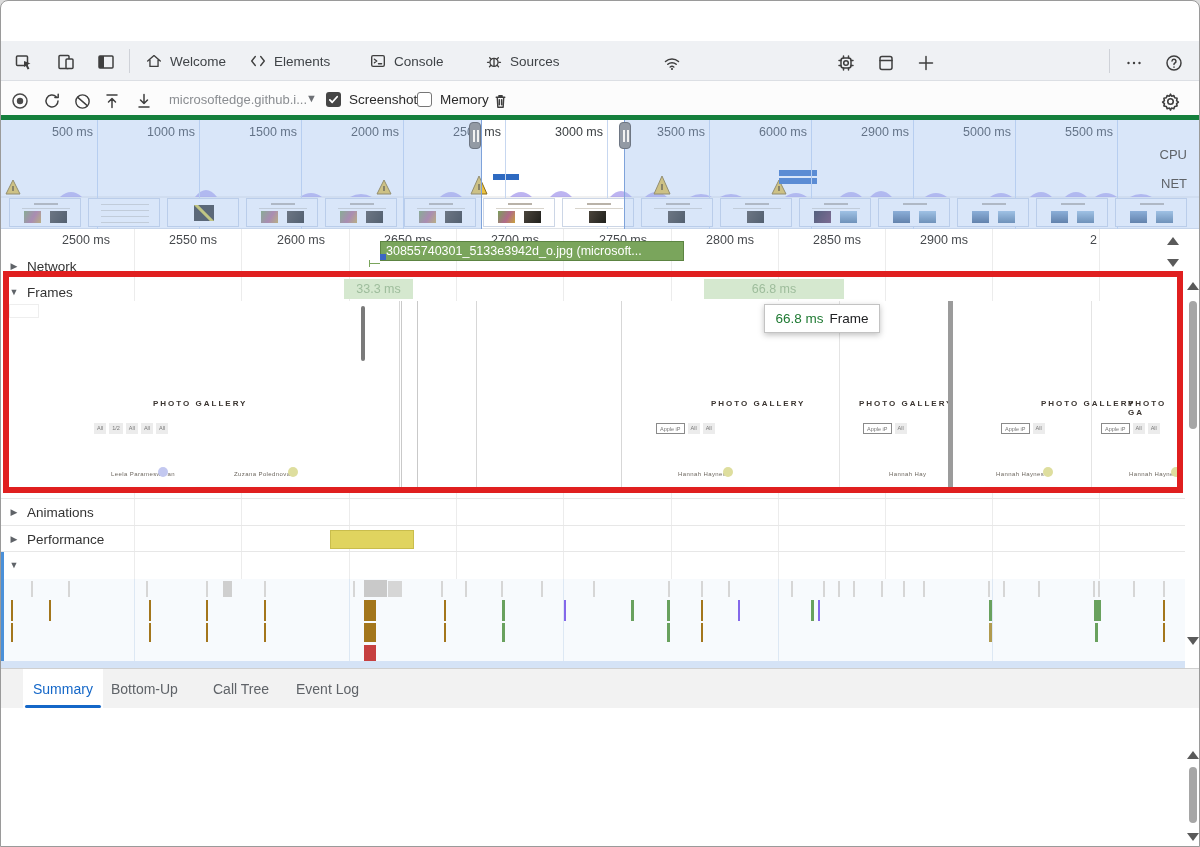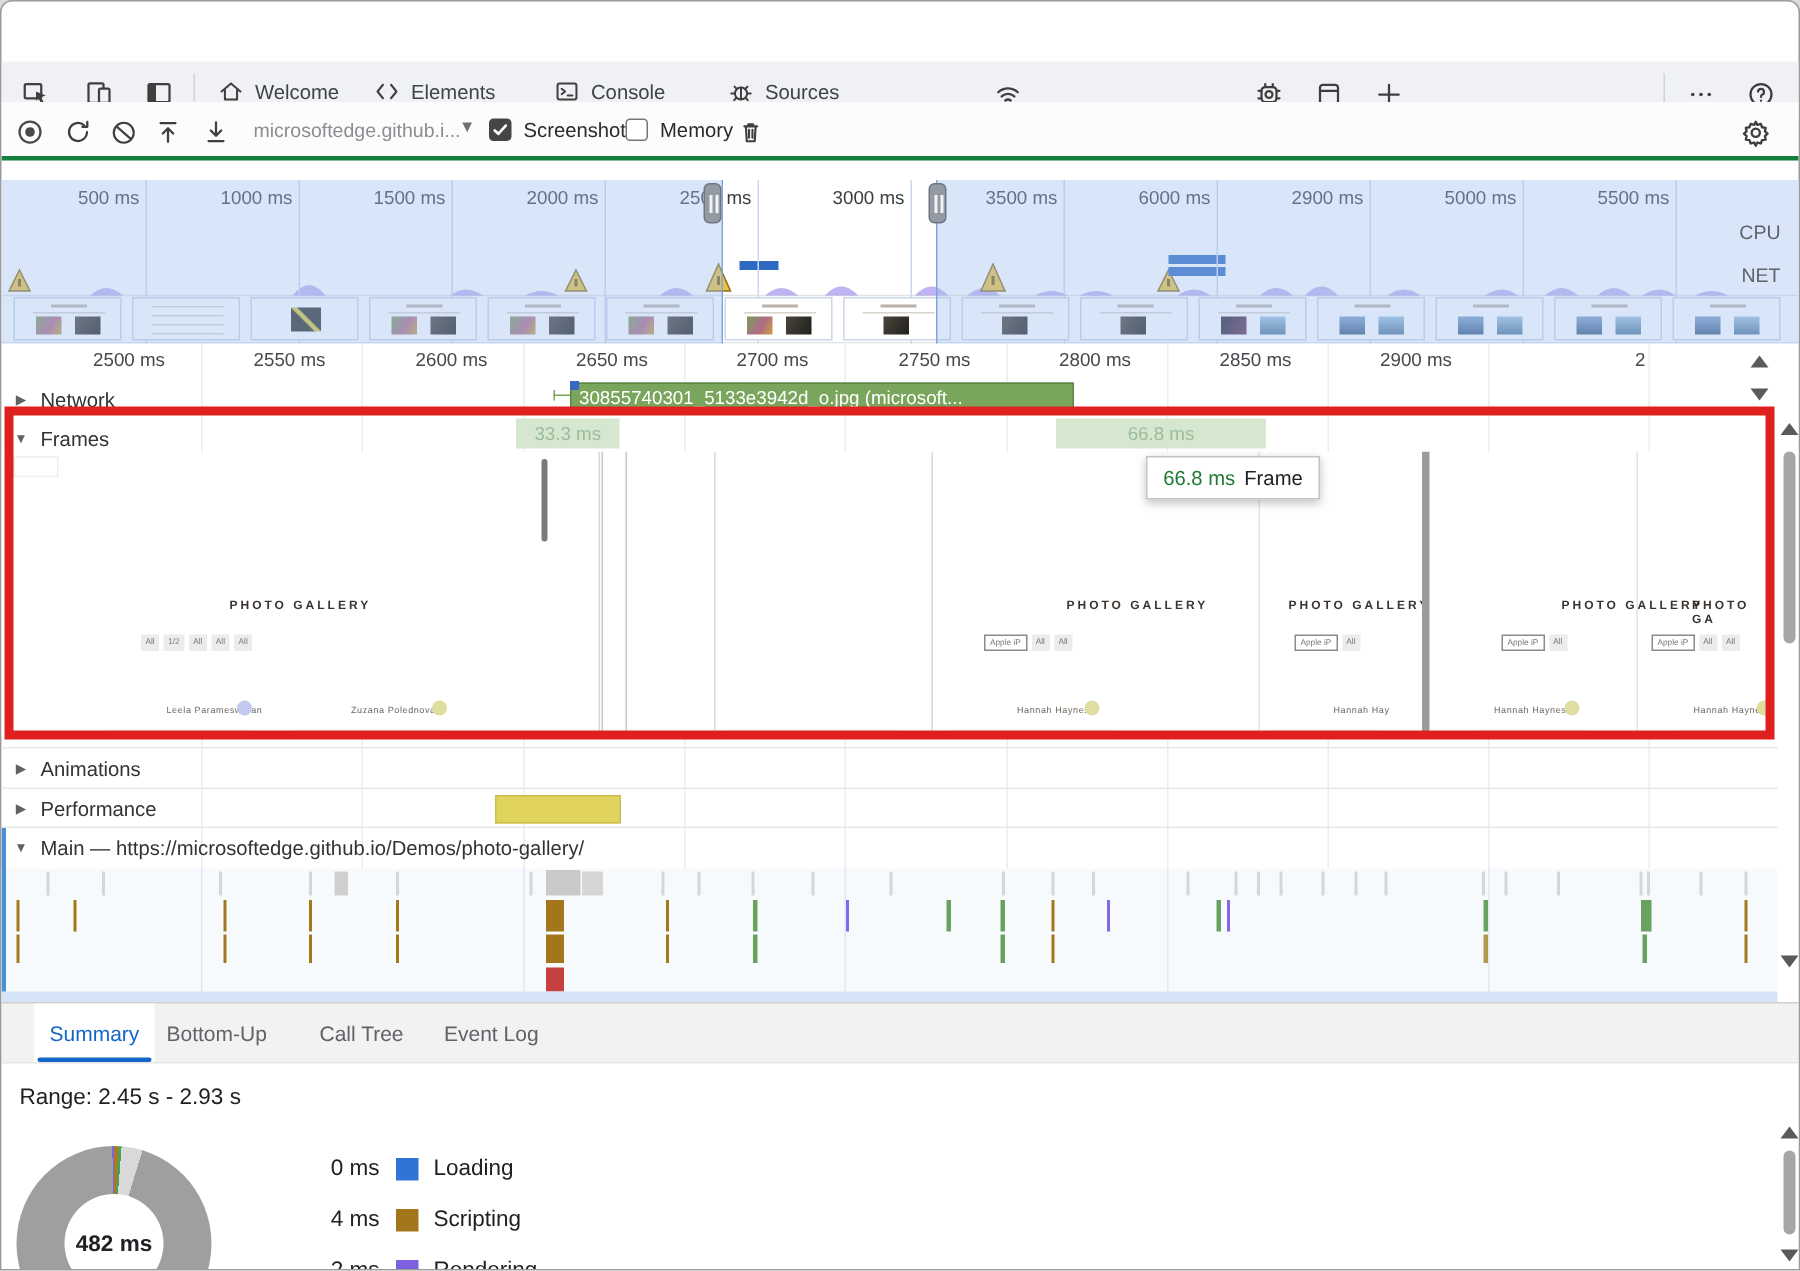--- a/index.html
+++ b/index.html
@@ -19,21 +19,21 @@
 
   
   .tabbar { position:absolute; left:0; top:40px; width:1200px; height:40px; background:#eff1f4; border-bottom:1px solid #dcdfe4; }
   .tbi { position:absolute; top:9px; width:26px; height:24px; display:flex; align-items:center; justify-content:center; }
   .vsep { position:absolute; top:8px; width:1px; height:24px; background:#cfd2d8; }
   .dtab { position:absolute; top:0; height:40px; display:flex; align-items:center; gap:7px; font-size:13.5px; color:#3f4347; padding:0 6px; }
   .dtab.active { background:#fff; color:#222; }
   .dtab.active::after { content:""; position:absolute; left:4px; right:4px; bottom:0; height:3px; background:#0b6bcb; border-radius:2px; }
 
   
-  .toolbar { position:absolute; left:0; top:67px; width:1200px; height:39px; background:#fcfcfc; border-bottom:3px solid #15803d; }
+  .toolbar { position:absolute; left:0; top:80px; width:1200px; height:39px; background:#fcfcfc; border-bottom:5px solid #15803d; }
   .tool { position:absolute; top:9px; width:22px; height:22px; display:flex; align-items:center; justify-content:center; }
   .session { position:absolute; left:168px; top:11px; font-size:13px; color:#8a8d91; }
   .caret { position:absolute; top:11px; font-size:11px; color:#6d7075; }
   .cb { position:absolute; top:11px; width:15px; height:15px; border-radius:3px; }
   .cb.on { background:#454545; display:flex; align-items:center; justify-content:center; }
   .cb.off { border:1.6px solid #767676; background:#fff; }
   .cblabel { position:absolute; top:11px; font-size:13.5px; color:#2b2b2b; }
 
   
   .overview { position:absolute; left:0; top:119px; width:1200px; height:109px; background:#fff; border-bottom:1px solid #dfe3e8; }
@@ -56,21 +56,21 @@
             border-radius:4px; z-index:8; }
   .handle i { position:absolute; top:7px; width:1.5px; height:12px; background:#f2f2f2; }
 
   
   .details { position:absolute; left:0; top:228px; width:1200px; height:439px; background:#fff; }
   .dgrid { position:absolute; top:0; width:1px; height:433px; background:#ececec; }
   .rtick { position:absolute; top:4px; width:76px; text-align:right; font-size:12.5px; color:#46494d; }
   .trackrow { position:absolute; left:0; width:1176px; height:26px; display:flex; align-items:center; font-size:13.5px; color:#333; }
   .tri { width:26px; text-align:center; font-size:9px; color:#5f6368; }
   .hline { position:absolute; left:0; width:1184px; height:1px; background:#e7e7e7; }
-  .netbar { position:absolute; left:379px; top:26px; width:336px; height:20px; background:#7aa55c; border:1px solid #5c8442;
+  .netbar { position:absolute; left:379px; top:12px; width:304px; height:20px; background:#7aa55c; border:1px solid #5c8442;
             color:#fff; font-size:12.5px; line-height:18px; padding-left:5px; white-space:nowrap; overflow:hidden; z-index:3; }
   .netsq { position:absolute; left:379px; top:25px; width:6px; height:6px; background:#3b66c4; z-index:4; }
   .whisker { position:absolute; left:368px; top:34px; width:11px; height:1px; background:#7aa55c; z-index:3; }
   .whisker i { position:absolute; left:0; top:-3px; width:1px; height:7px; background:#7aa55c; }
   .fchip { position:absolute; top:50px; height:20px; background:#d5e8cf; color:#9ebd9c; font-size:12.5px;
            display:flex; align-items:center; justify-content:center; z-index:2; }
 
   
   .framesarea { position:absolute; left:0; top:72px; width:1176px; height:190px; background:#fff; overflow:hidden; }
   .fbound { position:absolute; top:0; width:1px; height:190px; background:#d7d7d7; }
@@ -556,21 +556,20 @@
     <div class="hline" style="top:296px"></div>
     <div class="trackrow" style="top:297px">
       <span class="tri">▶</span>
       <span>Performance</span>
     </div>
     <div class="ixbar"></div>
     <div class="hline" style="top:322px"></div>
     <div class="mainedge"></div>
     <div class="trackrow" style="top:323px">
       <span class="tri">▼</span>
-      <span>Main — https://microsoftedge.github.io/Demos/photo-gallery/</span>
     </div>
 
     <div class="flamebg"></div>
     <div class="fgrid" style="left:133px"></div>
     <div class="fgrid" style="left:348px"></div>
     <div class="fgrid" style="left:562px"></div>
     <div class="fgrid" style="left:777px"></div>
     <div class="fgrid" style="left:991px"></div>
     <svg class="abs" style="left:0;top:350px" width="1176" height="84">
       <g fill="#d6d6d6">
@@ -661,35 +660,18 @@
         <span>Bottom-Up</span>
       </div>
     <div class="btab" style="left:202px">
         <span>Call Tree</span>
       </div>
     <div class="btab" style="left:285px">
         <span>Event Log</span>
       </div>
   </div>
 
-  <div class="summary">
-    <div class="range">Range: 2.45 s - 2.93 s</div>
-    <div class="donut"></div>
-    <div class="donut-total">482 ms</div>
-
-    <div class="lg-val" style="left:190px;top:61px">0 ms</div>
-    <div class="lg-sw" style="left:263px;top:63px;background:#3075d6"></div>
-    <div class="lg-lab" style="left:288px;top:61px">Loading</div>
-
-    <div class="lg-val" style="left:190px;top:95px">4 ms</div>
-    <div class="lg-sw" style="left:263px;top:97px;background:#a3761c"></div>
-    <div class="lg-lab" style="left:288px;top:95px">Scripting</div>
-
-    <div class="lg-val" style="left:190px;top:129px">2 ms</div>
-    <div class="lg-sw" style="left:263px;top:131px;background:#7d62e0"></div>
-    <div class="lg-lab" style="left:288px;top:129px">Rendering</div>
-  </div>
 
   <div class="sarrow up" style="left:1186px;top:750px"></div>
   <div class="thumbv" style="left:1188px;top:766px;height:56px"></div>
   <div class="sarrow dn" style="left:1186px;top:832px"></div>
 
 </div>
 
 </body></html>

